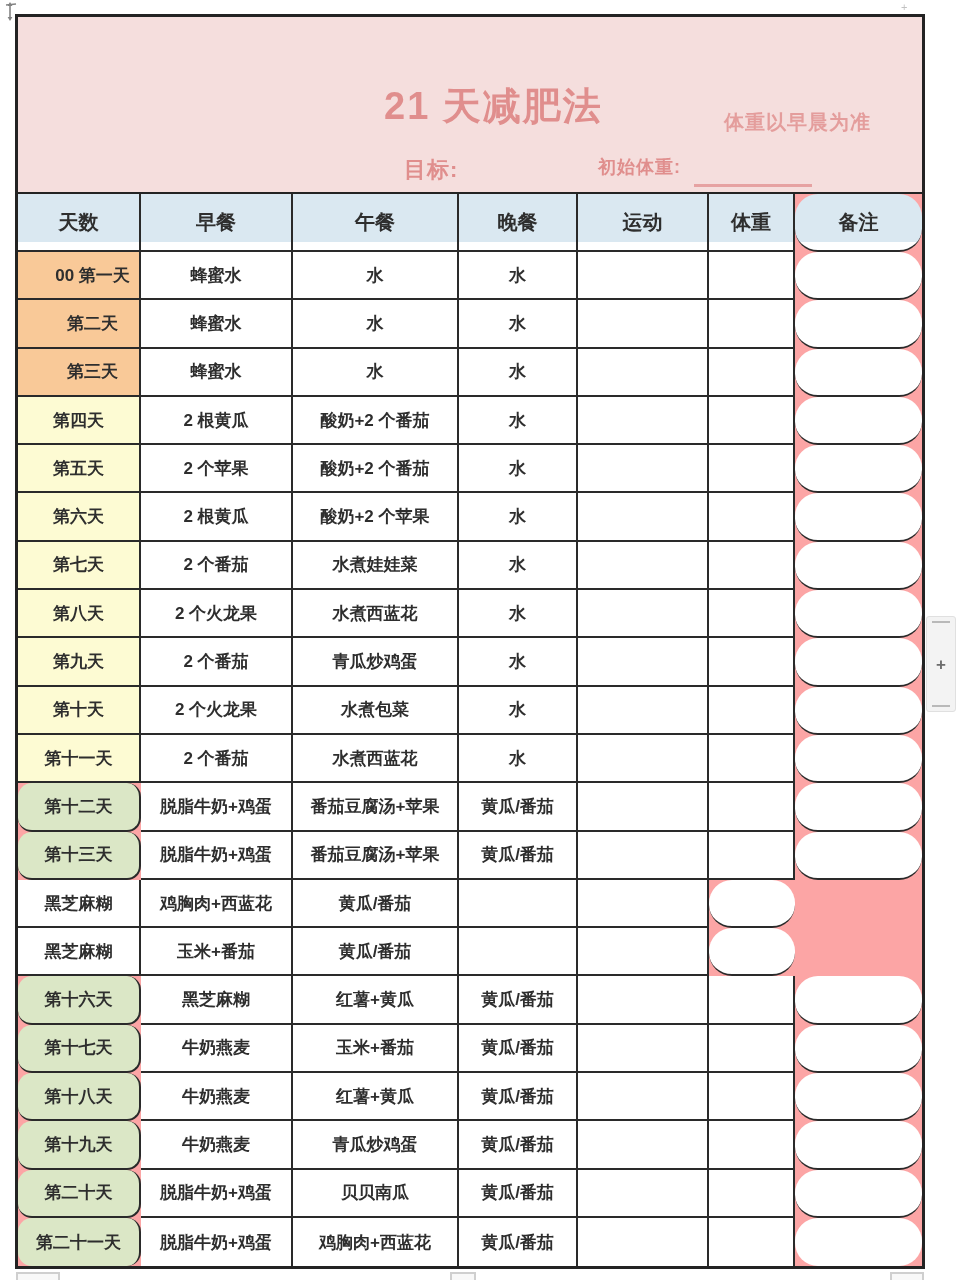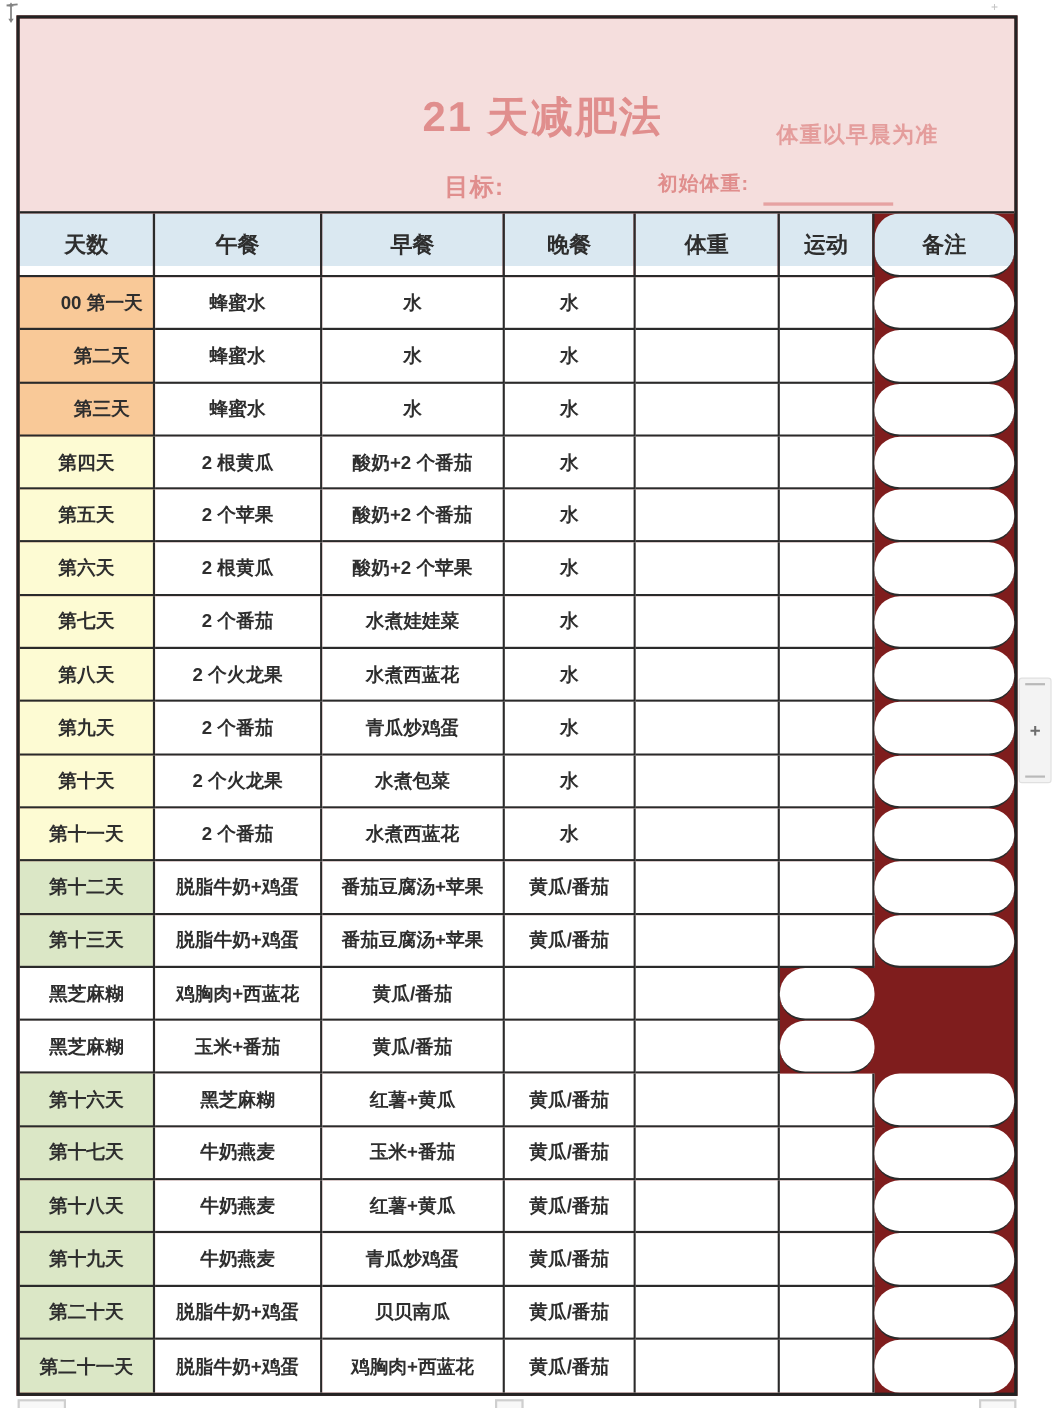--- a/index.html
+++ b/index.html
@@ -5,37 +5,37 @@
   html,body{margin:0;padding:0;}
   body{
     width:960px;height:1280px;position:relative;overflow:hidden;
     background:#ffffff;
     font-family:"Liberation Sans","DejaVu Sans",sans-serif;
     color:#2e2e2e;
   }
   .sheet{
     position:absolute;left:15px;top:14px;width:910px;
     border:3px solid #232323;
-    background:#7f1d1d;
+    background:#fca5a5;
     box-sizing:border-box;
   }
   
   .banner{
     position:relative;height:175px;
     background:var(--banner_bg,#f5dedd);
     border-bottom:2px solid #232323;
   }
   .banner-title{
     position:absolute;left:366px;top:64px;
     font-size:38px;font-weight:700;letter-spacing:2px;
     color:var(--accent_pink,#e08e8d);
     white-space:nowrap;
   }
   .banner-note{
-    position:absolute;left:688px;top:92px;
+    position:absolute;left:706px;top:92px;
     font-size:20px;font-weight:700;letter-spacing:1px;
     color:var(--accent_pink,#e08e8d);opacity:.8;
     white-space:nowrap;
   }
   .goal-label{
     position:absolute;left:386px;top:138px;
     font-size:22px;font-weight:700;letter-spacing:1px;
     color:var(--accent_pink,#e08e8d);
   }
   .init-weight-label{
@@ -62,21 +62,21 @@
   }
   .cell:last-child{border-right:none;border-radius:23px;}
   .header-row .cell{
     height:58px;font-size:20px;
     background:linear-gradient(to bottom,var(--header_blue,#dae8f1) 0 86%,#ffffff 86% 100%);
   }
   .body-row .cell{height:48.3px;}
   .body-row:last-child .cell{border-bottom:none;}
   .tint-orange{background:var(--tint_orange,#f9c998);padding-left:28px;}
   .tint-yellow{background:var(--tint_yellow,#fdfbd3);}
-  .tint-green{background:var(--tint_green,#dbe7c6);}
+  .tint-green{background:var(--tint_green,#dbe7c6);border-radius:14px;}
   
   .anchor-icon{position:absolute;left:3px;top:2px;width:18px;height:20px;opacity:.75;}
   .corner-mark{
     position:absolute;left:901px;top:2px;width:10px;height:10px;opacity:.45;
     font-size:11px;color:#777;line-height:10px;
   }
   .plus-widget{
     position:absolute;left:926px;top:616px;width:30px;height:96px;
     background:#f3f3f3;border:1px solid #e0e0e0;border-radius:3px;
     display:flex;flex-direction:column;align-items:center;justify-content:space-between;
@@ -109,25 +109,25 @@
   <div class="banner">
     <div class="banner-title">21 天减肥法</div>
     <div class="banner-note">体重以早晨为准</div>
     <div class="goal-label">目标:</div>
     <div class="init-weight-label">初始体重:</div>
     <div class="u-line"></div>
   </div>
 
   <div class="row header-row" id="header-row">
       <div class="cell">天数</div>
+      <div class="cell">早餐</div>
       <div class="cell">午餐</div>
-      <div class="cell">早餐</div>
       <div class="cell">晚餐</div>
+      <div class="cell">运动</div>
       <div class="cell">体重</div>
-      <div class="cell">运动</div>
       <div class="cell">备注</div>
     </div>
 
   <div id="table-body">
       <div class="row body-row">
         <div class="cell tint-orange">00 第一天</div>
         <div class="cell">蜂蜜水</div>
         <div class="cell">水</div>
         <div class="cell">水</div>
         <div class="cell"></div>

